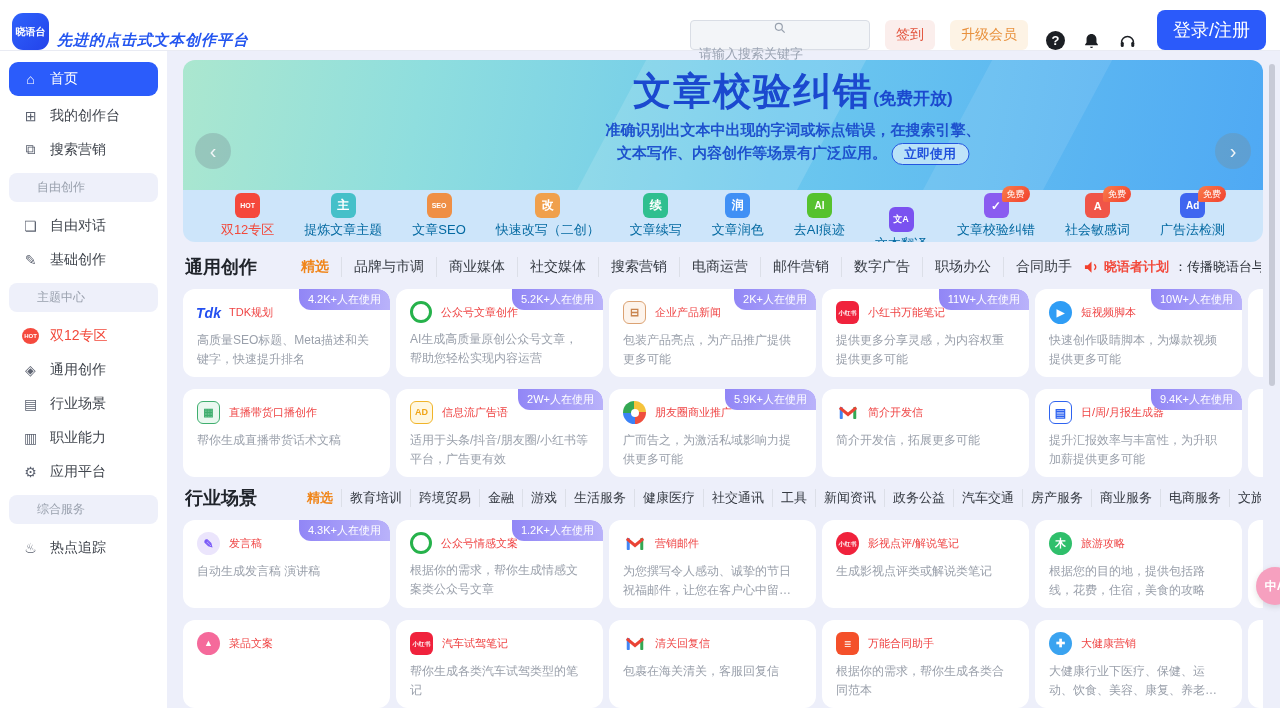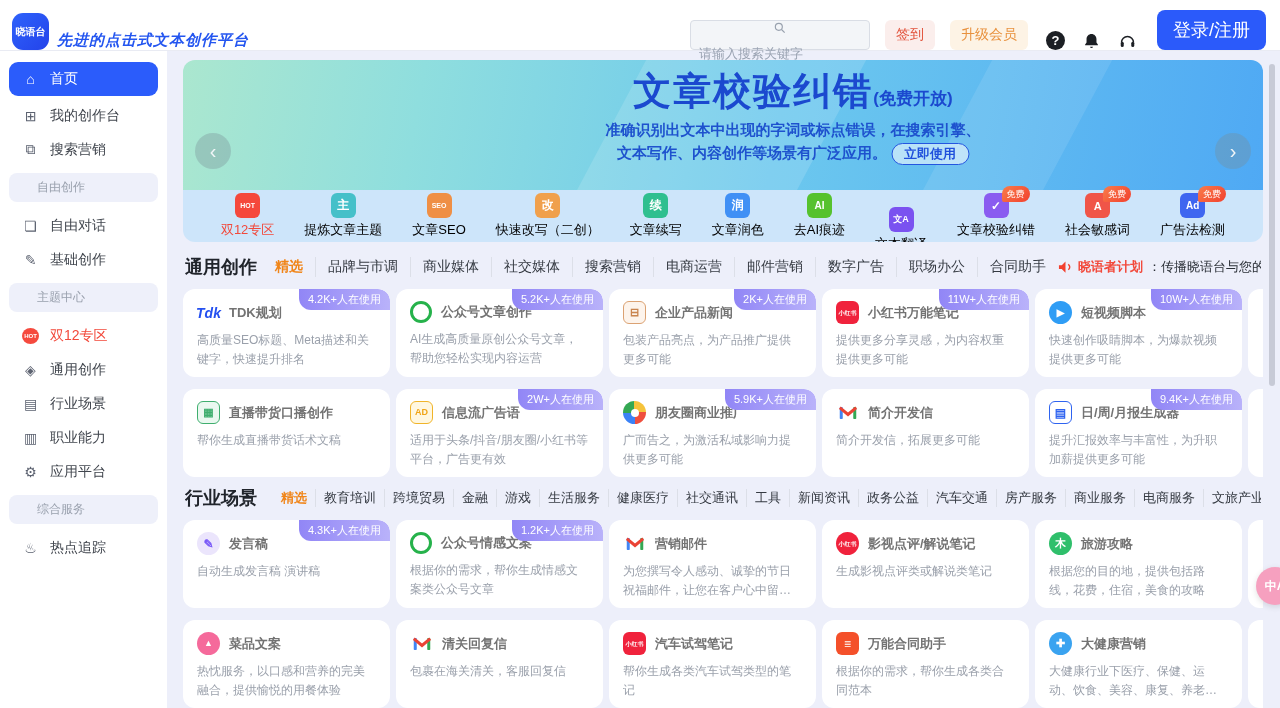--- a/index.html
+++ b/index.html
@@ -42,42 +42,42 @@
   .banner-title { font-size:38px; font-weight:900; color:#1b49cf; letter-spacing:2px; line-height:1.15; }
   .banner-title small { font-size:17px; font-weight:800; letter-spacing:0; }
   .banner-sub { font-size:15px; font-weight:700; color:#1e52ce; margin-top:4px; line-height:1.55; }
   .cta { display:inline-block; border:1.5px solid #2456e0; border-radius:14px; padding:1px 12px; font-size:13px; font-weight:700; color:#2050dc; background:rgba(255,255,255,.55); margin-left:4px; cursor:pointer; font-family:inherit; }
   .nav-arrow { position:absolute; top:50%; transform:translateY(-50%); width:36px; height:36px; border-radius:50%; background:rgba(120,140,150,.35); color:#f2f6f8; font-size:20px; display:flex; align-items:center; justify-content:center; cursor:pointer; z-index:3; }
   .nav-arrow.left { left:12px; } .nav-arrow.right { right:12px; }
 
   .banner-strip { height:52px; background:#cde5fa; display:flex; align-items:center; justify-content:center; gap:30px; position:relative; z-index:2; }
   .qt { display:flex; flex-direction:column; align-items:center; gap:3px; cursor:pointer; position:relative; }
   .qt-icon { width:25px; height:25px; border-radius:6px; display:flex; align-items:center; justify-content:center; color:#fff; font-weight:bold; position:relative; }
-  .qt-label { font-size:13px; color:#000000; white-space:nowrap; }
+  .qt-label { font-size:13px; color:#0369a1; white-space:nowrap; }
   .qt.hot .qt-label { color:#f2493b; }
   .free-tag { position:absolute; top:-7px; right:-21px; background:linear-gradient(135deg,#f97c4a,#f2402e); color:#fff; font-size:9px; padding:1.5px 5px; border-radius:8px 8px 8px 2px; font-weight:normal; }
 
   
   .section-head { display:flex; align-items:center; margin:13px 2px 10px 2px; white-space:nowrap; overflow:hidden; }
   .section-head.second { margin-top:9px; }
   .section-title { font-size:18px; font-weight:800; color:#20242b; margin-right:16px; flex:none; }
   .tabs { display:flex; align-items:center; }
   .tab { font-size:14px; color:#353a42; padding:0 12px; position:relative; cursor:pointer; border-left:1px solid #dcdfe8; line-height:1.4; }
   .tabs.sm .tab { font-size:13px; padding:0 8px; }
   .tab:first-child { border-left:none; padding-left:2px; }
-  .tab.active { color:#f08519; font-weight:700; }
+  .tab.active { color:#f08519; font-weight:700;margin-left:26px; }
   .tab.active::after { content:""; position:absolute; left:50%; transform:translateX(-50%); bottom:-7px; width:22px; height:3px; border-radius:2px; background:#f08519; }
   .announce { margin-left:auto; display:flex; align-items:center; gap:5px; font-size:13px; color:#2a2f36; cursor:pointer; flex:none; }
   .ann-label { color:#f2493b; font-weight:700; }
 
   .card-grid { display:grid; grid-template-columns:repeat(6,207px); gap:12px 6px; grid-auto-rows:88px; overflow:hidden; width:1080px; }
   .card { background:#fff; border-radius:12px; padding:12px 14px; position:relative; cursor:pointer; overflow:hidden; }
   .card-partial { background:#fff; border-radius:12px; }
   .card-head { display:flex; align-items:center; gap:9px; margin-bottom:7px; }
-  .card-title { font-size:13px; font-weight:700; color:#737373; white-space:nowrap; }
+  .card-title { font-size:11px; font-weight:400; color:#ef4444; white-space:nowrap; }
   .card-desc { font-size:12px; color:#9aa0ab; line-height:1.6; display:-webkit-box; -webkit-line-clamp:2; -webkit-box-orient:vertical; overflow:hidden; }
   .badge { position:absolute; top:0; right:0; background:linear-gradient(90deg,#9186f6,#b9b2fa); color:#fff; font-size:11px; padding:3px 9px; border-radius:0 12px 0 12px;text-align:right; }
   .cicon { width:23px; height:23px; flex:none; display:flex; align-items:center; justify-content:center; font-weight:bold; line-height:1; }
 
   
   .scrollbar-thumb { position:fixed; right:5px; top:64px; width:6px; height:322px; border-radius:3px; background:#c7cad6; z-index:9; }
   .float-translate { position:fixed; right:-14px; top:567px; width:38px; height:38px; border-radius:50%; background:#f6a0bf; color:#fff; font-size:12px; font-weight:bold; display:flex; align-items:center; justify-content:center; z-index:9; cursor:pointer; box-shadow:0 2px 6px rgba(0,0,0,.12); }
 </style>
 </head>
 <body>
@@ -409,44 +409,43 @@
               <span class="card-title">旅游攻略</span>
             </div>
             <div class="card-desc">根据您的目的地，提供包括路线，花费，住宿，美食的攻略</div>
           </div>
           <div class="card-partial"></div>
           <div class="card">
             <div class="card-head">
               <span class="cicon" style="background: rgb(245, 106, 155); color: rgb(255, 255, 255); font-size: 9px; border-radius: 50%;">▲</span>
               <span class="card-title">菜品文案</span>
             </div>
-            <div class="card-desc">热忱服务，以口感和营养的完美融合，提供愉悦的用餐体验</div>
+          </div>
+          <div class="card">
+            <div class="card-head">
+              <span class="cicon" style="background: rgb(240, 34, 60); color: rgb(255, 255, 255); font-size: 6px; border-radius: 6px;">小红书</span>
+              <span class="card-title">汽车试驾笔记</span>
+            </div>
+            <div class="card-desc">帮你生成各类汽车试驾类型的笔记</div>
           </div>
           <div class="card">
             <div class="card-head">
               <span class="cicon" style="background: rgb(255, 255, 255); border-radius: 4px;">
                 <svg width="18" height="14" viewBox="0 0 24 18">
                   <rect x="1" y="1" width="4" height="16" rx="1" fill="#4285F4"></rect>
                   <rect x="19" y="1" width="4" height="16" rx="1" fill="#34A853"></rect>
                   <path d="M1 2 L12 11 L23 2" fill="none" stroke="#EA4335" stroke-width="4"></path>
                 </svg>
               </span>
               <span class="card-title">清关回复信</span>
             </div>
             <div class="card-desc">包裹在海关清关，客服回复信</div>
           </div>
           <div class="card">
             <div class="card-head">
-              <span class="cicon" style="background: rgb(240, 34, 60); color: rgb(255, 255, 255); font-size: 6px; border-radius: 6px;">小红书</span>
-              <span class="card-title">汽车试驾笔记</span>
-            </div>
-            <div class="card-desc">帮你生成各类汽车试驾类型的笔记</div>
-          </div>
-          <div class="card">
-            <div class="card-head">
               <span class="cicon" style="background: rgb(244, 80, 42); color: rgb(255, 255, 255); font-size: 12px; border-radius: 6px;">≡</span>
               <span class="card-title">万能合同助手</span>
             </div>
             <div class="card-desc">根据你的需求，帮你生成各类合同范本</div>
           </div>
           <div class="card">
             <div class="card-head">
               <span class="cicon" style="background: rgb(58, 163, 240); color: rgb(255, 255, 255); font-size: 11px; border-radius: 50%;">✚</span>
               <span class="card-title">大健康营销</span>
             </div>

